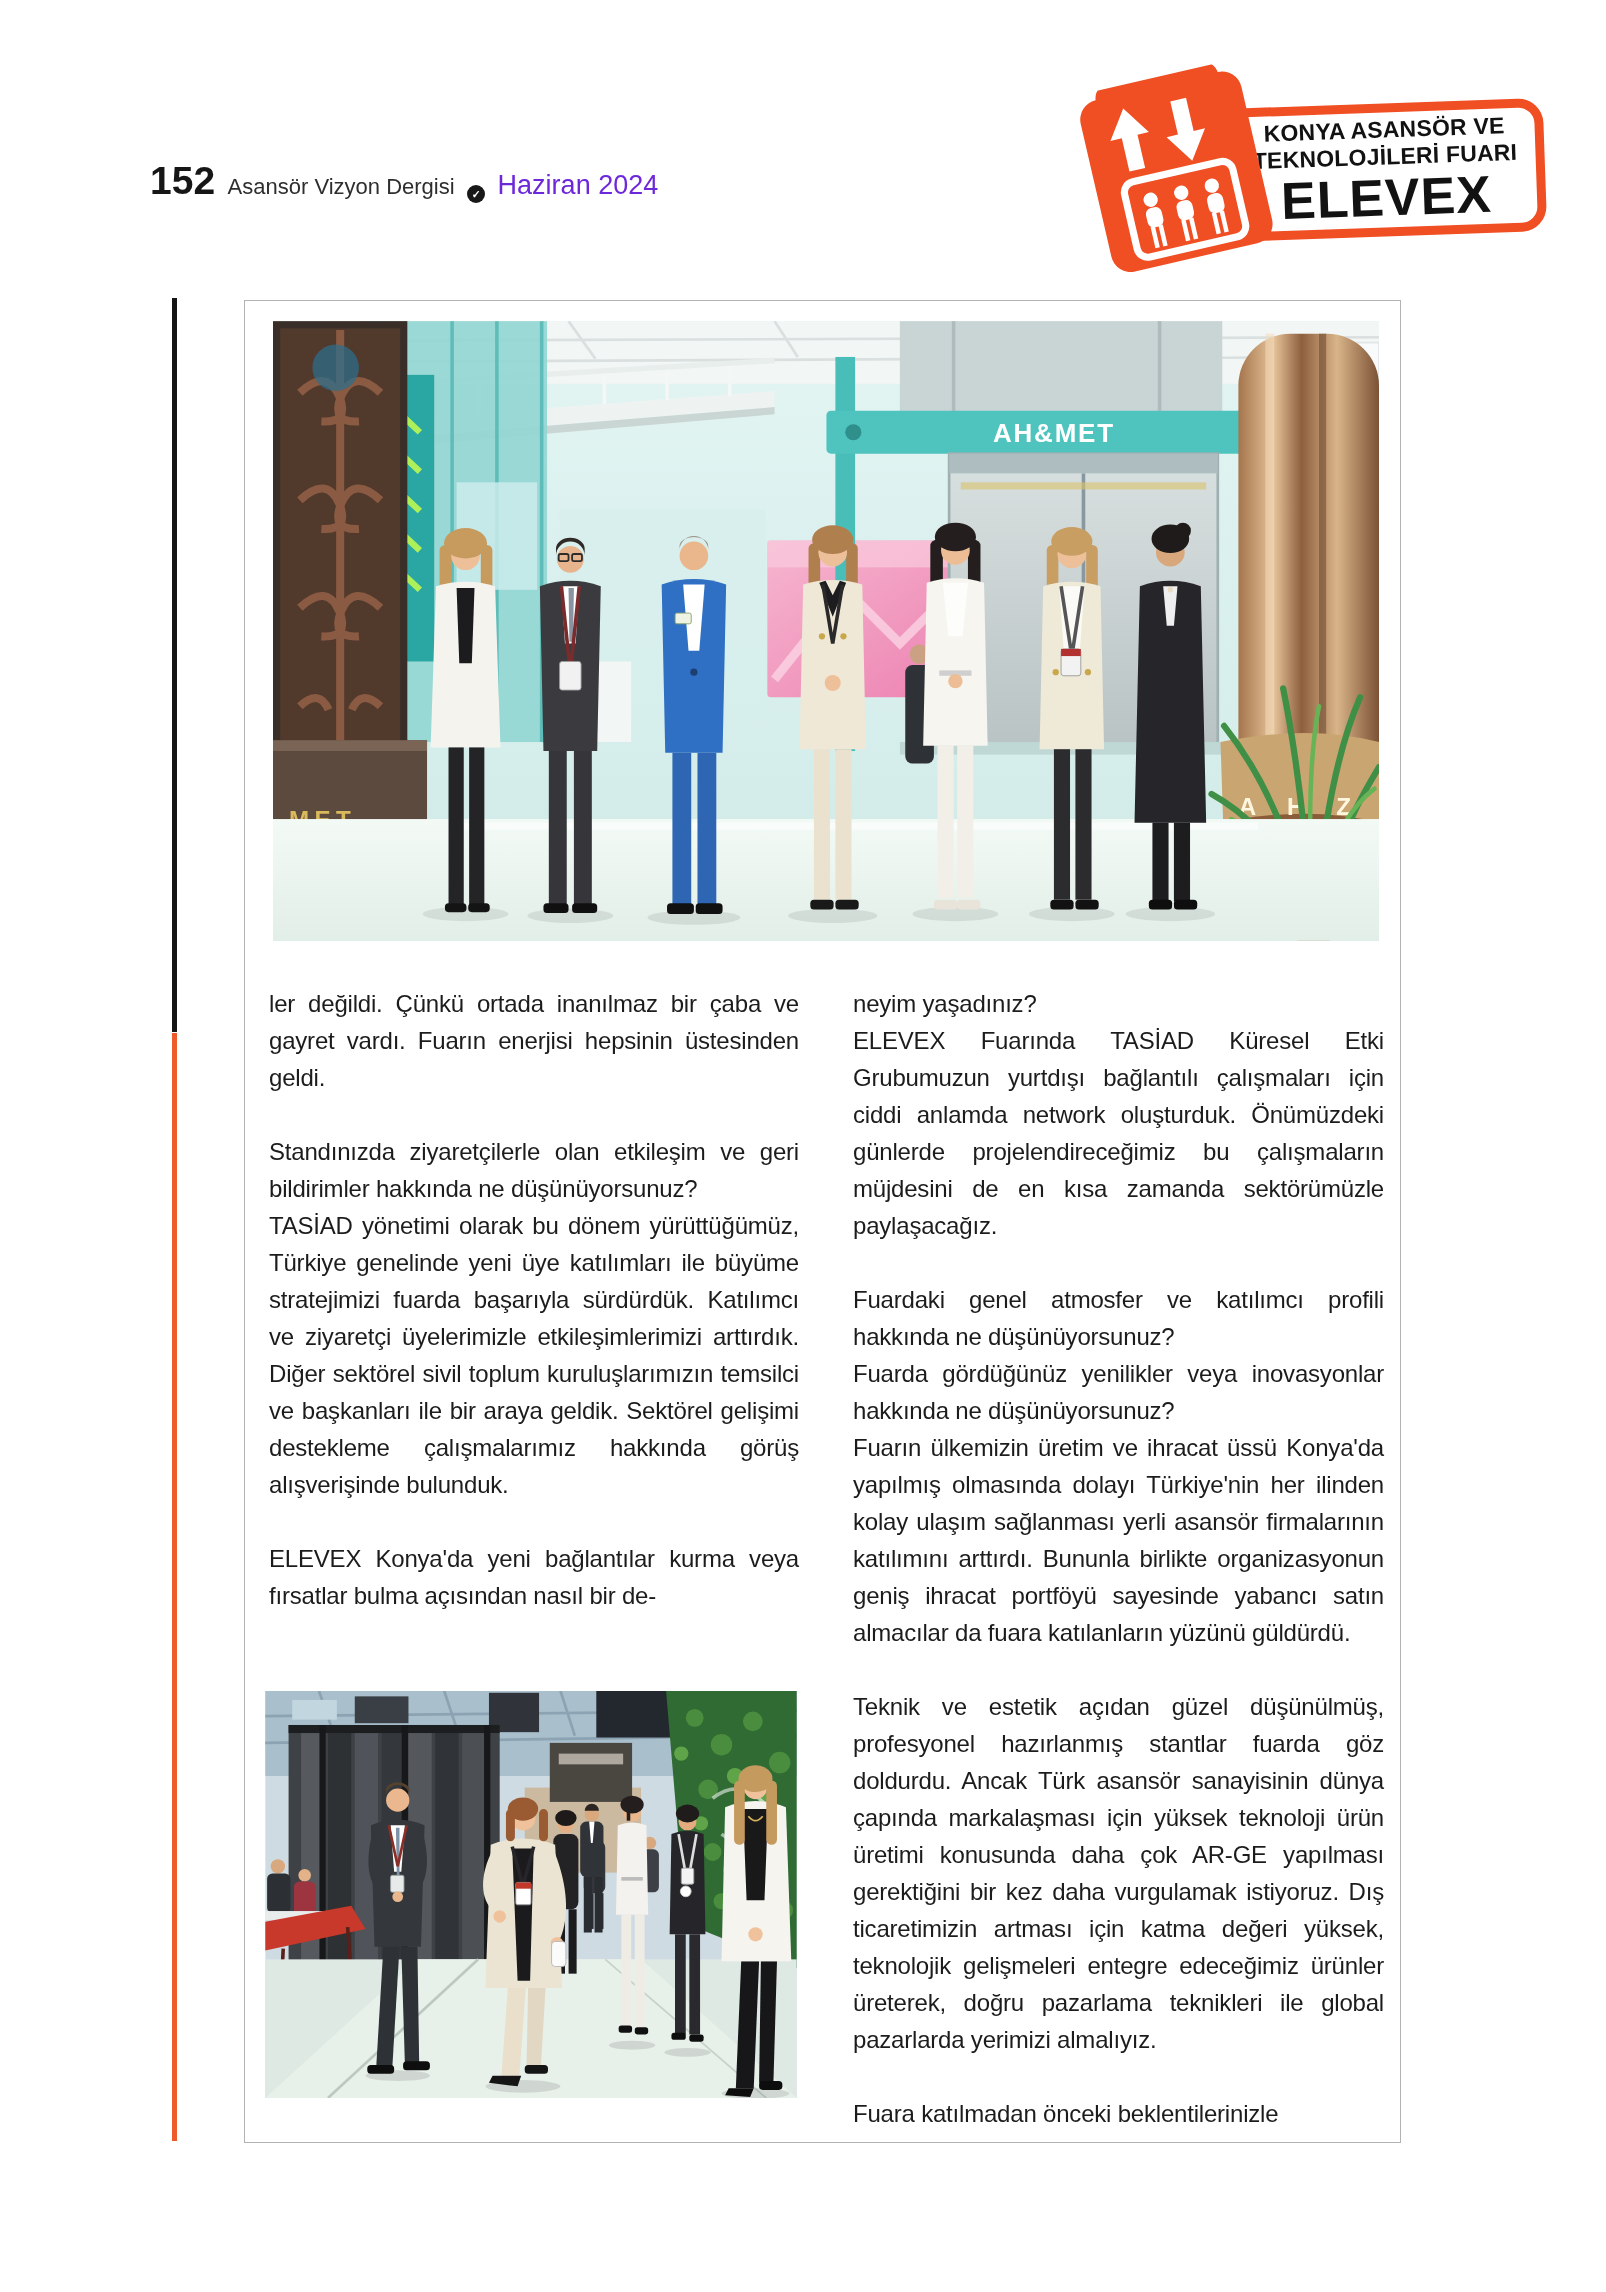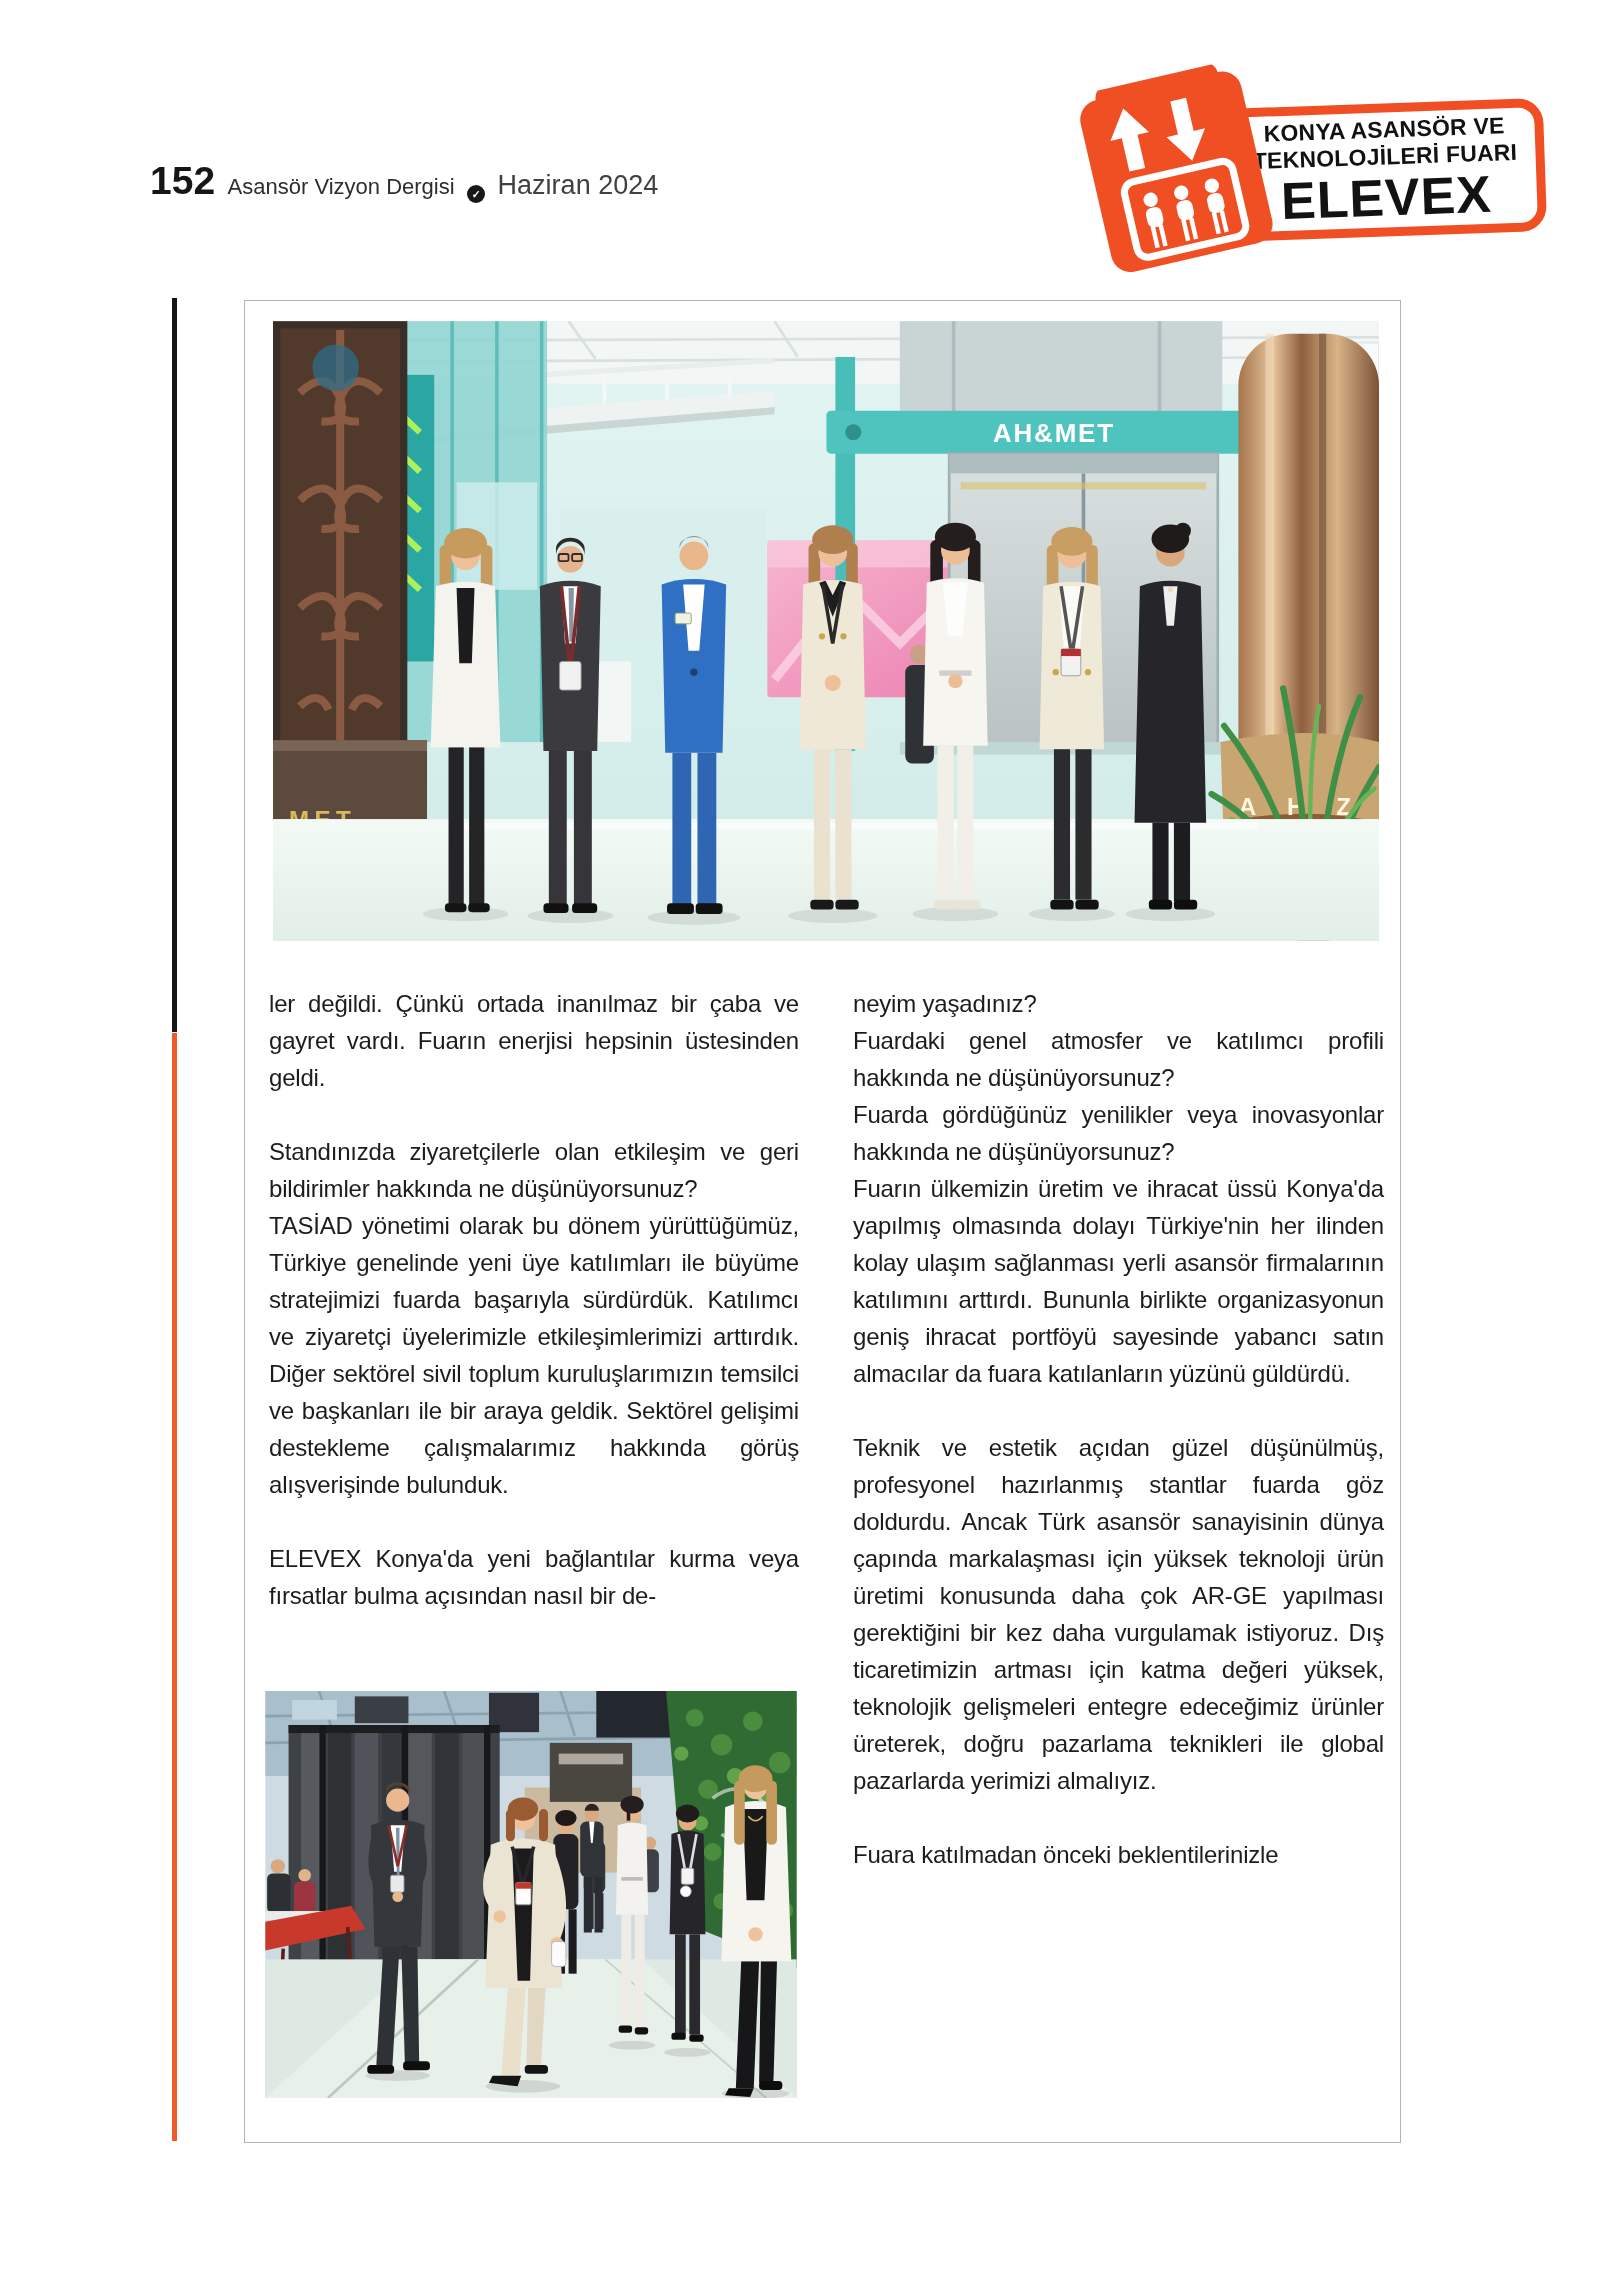--- a/index.html
+++ b/index.html
@@ -4,21 +4,21 @@
 <style>
   html,body{margin:0;padding:0;background:#ffffff;}
   #page{
     position:relative;width:1607px;height:2293px;background:#ffffff;
     font-family:"Liberation Sans", sans-serif;overflow:hidden;
   }
   
   .header{position:absolute;left:150px;top:159px;display:flex;align-items:baseline;gap:12.5px;}
   .page-num{font-size:39px;font-weight:800;color:#161616;letter-spacing:0px;text-align:right;}
   .mag-name{font-size:22px;font-weight:400;color:#2e2e2e;}
-  .issue-date{font-size:27px;font-weight:400;color:#404040;}
+  .issue-date{font-size:27px;font-weight:400;color:#6d28d9;}
   .dot-badge{position:relative;top:3.6px;width:18px;height:18px;border-radius:50%;background:#181818;
     display:inline-flex;align-items:center;justify-content:center;color:#fff;font-size:10.7px;font-weight:700;}
   
   .logo-wrap{position:absolute;left:1088px;top:75px;width:475px;height:193px;}
   .logo-box{position:absolute;left:106px;top:29px;width:351px;height:133px;background:#fff;
     border:9.9px solid #F04F23;border-radius:25px;transform:rotate(-2deg);
     display:flex;flex-direction:column;align-items:center;justify-content:center;padding-left:32px;box-sizing:border-box;}
   .logo-l1,.logo-l2{font-size:23px;font-weight:800;color:#121212;line-height:27px;letter-spacing:0.2px;white-space:nowrap;}
   .logo-l3{font-size:52px;font-weight:800;color:#121212;line-height:52px;letter-spacing:0.9px;margin-top:1.8px;}
   .logo-icon{position:absolute;left:0px;top:0px;width:176px;height:190px;transform:rotate(-13deg);}
@@ -368,20 +368,21 @@
 
   <div class="col col-left">
     <p class="para">ler değildi. Çünkü ortada inanılmaz bir çaba ve gayret vardı. Fuarın enerjisi hepsinin üstesinden geldi.</p>
     <p class="para bold mb0">Standınızda ziyaretçilerle olan etkileşim ve geri bildirimler hakkında ne düşünüyorsunuz?</p>
     <p class="para">TASİAD yönetimi olarak bu dönem yürüttüğümüz, Türkiye genelinde yeni üye katılımları ile büyüme stratejimizi fuarda başarıyla sürdürdük. Katılımcı ve ziyaretçi üyelerimizle etkileşimlerimizi arttırdık. Diğer sektörel sivil toplum kuruluşlarımızın temsilci ve başkanları ile bir araya geldik. Sektörel gelişimi destekleme çalışmalarımız hakkında görüş alışverişinde bulunduk.</p>
     <p class="para bold mb0">ELEVEX Konya'da yeni bağlantılar kurma veya fırsatlar bulma açısından nasıl bir de-</p>
   </div>
 
   <div class="col col-right">
     <p class="para bold mb0">neyim yaşadınız?</p>
+    <p class="para">ELEVEX Fuarında TASİAD Küresel Etki Grubumuzun yurtdışı bağlantılı çalışmaları için ciddi anlamda network oluşturduk. Önümüzdeki günlerde projelendireceğimiz bu çalışmaların müjdesini de en kısa zamanda sektörümüzle paylaşacağız.</p>
     <p class="para bold mb0">Fuardaki genel atmosfer ve katılımcı profili hakkında ne düşünüyorsunuz?</p>
     <p class="para bold mb0">Fuarda gördüğünüz yenilikler veya inovasyonlar hakkında ne düşünüyorsunuz?</p>
     <p class="para">Fuarın ülkemizin üretim ve ihracat üssü Konya'da yapılmış olmasında dolayı Türkiye'nin her ilinden kolay ulaşım sağlanması yerli asansör firmalarının katılımını arttırdı. Bununla birlikte organizasyonun geniş ihracat portföyü sayesinde yabancı satın almacılar da fuara katılanların yüzünü güldürdü.</p>
     <p class="para">Teknik ve estetik açıdan güzel düşünülmüş, profesyonel hazırlanmış stantlar fuarda göz doldurdu. Ancak Türk asansör sanayisinin dünya çapında markalaşması için yüksek teknoloji ürün üretimi konusunda daha çok AR-GE yapılması gerektiğini bir kez daha vurgulamak istiyoruz. Dış ticaretimizin artması için katma değeri yüksek, teknolojik gelişmeleri entegre edeceğimiz ürünler üreterek, doğru pazarlama teknikleri ile global pazarlarda yerimizi almalıyız.</p>
     <p class="para bold mb0">Fuara katılmadan önceki beklentilerinizle</p>
   </div>
 
   <svg class="photo-second" viewBox="0 0 594 455">
     <rect x="0" y="0" width="594" height="455" fill="#cfdbe2"></rect>
 

